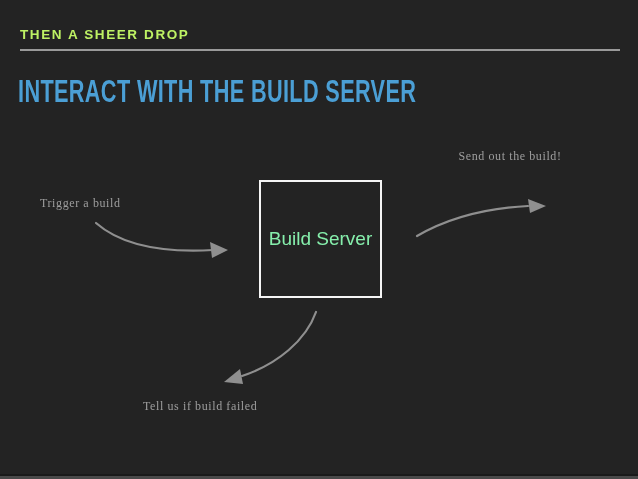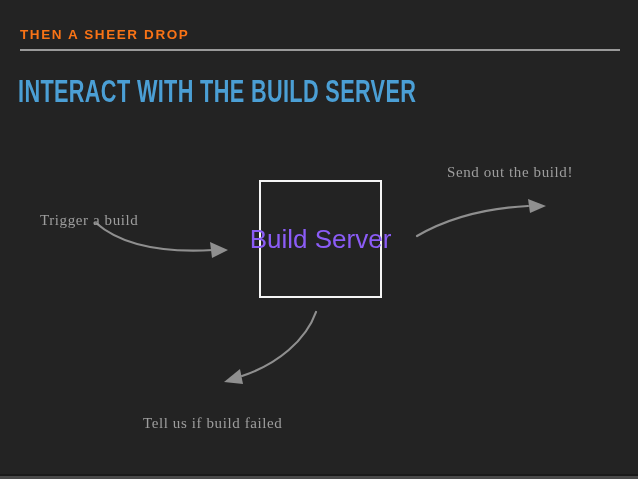--- a/index.html
+++ b/index.html
@@ -12,21 +12,21 @@
     overflow: hidden;
     font-family: "Liberation Sans", sans-serif;
   }
   .kicker {
     position: absolute;
     left: 20px;
     top: 27px;
     font-size: 13.5px;
     font-weight: 700;
     letter-spacing: 1.6px;
-    color: #f97316;
+    color: #bef264;
     white-space: nowrap;
   }
   .kicker-rule {
     position: absolute;
     left: 20px;
     top: 49px;
     width: 600px;
     height: 2px;
     background: #9a9a9a;
   }
@@ -48,33 +48,32 @@
     top: 180px;
     width: 123px;
     height: 118px;
     border: 2px solid #f5f5f5;
     background: transparent;
     display: flex;
     align-items: center;
     justify-content: center;
   }
   .node-label {
-    color: #8b5cf6;
-    font-size: 26px;
+    color: #86efac;
+    font-size: 19px;
     font-weight: 400;
     white-space: nowrap;
   }
   .annotation {
     position: absolute;
     font-family: cursive;
-    font-size: 15px;
+    font-size: 12px;
     letter-spacing: 0.6px;
     color: #9e9e9e;
     white-space: nowrap;
-    margin-top: 16px;
   }
   .annotation-trigger { left: 40px; top: 196px; }
   .annotation-send {
     left: 420px;
     top: 145px;
     width: 180px;
     text-align: center;
     line-height: 22px;
   }
   .annotation-fail { left: 143px; top: 399px; }

